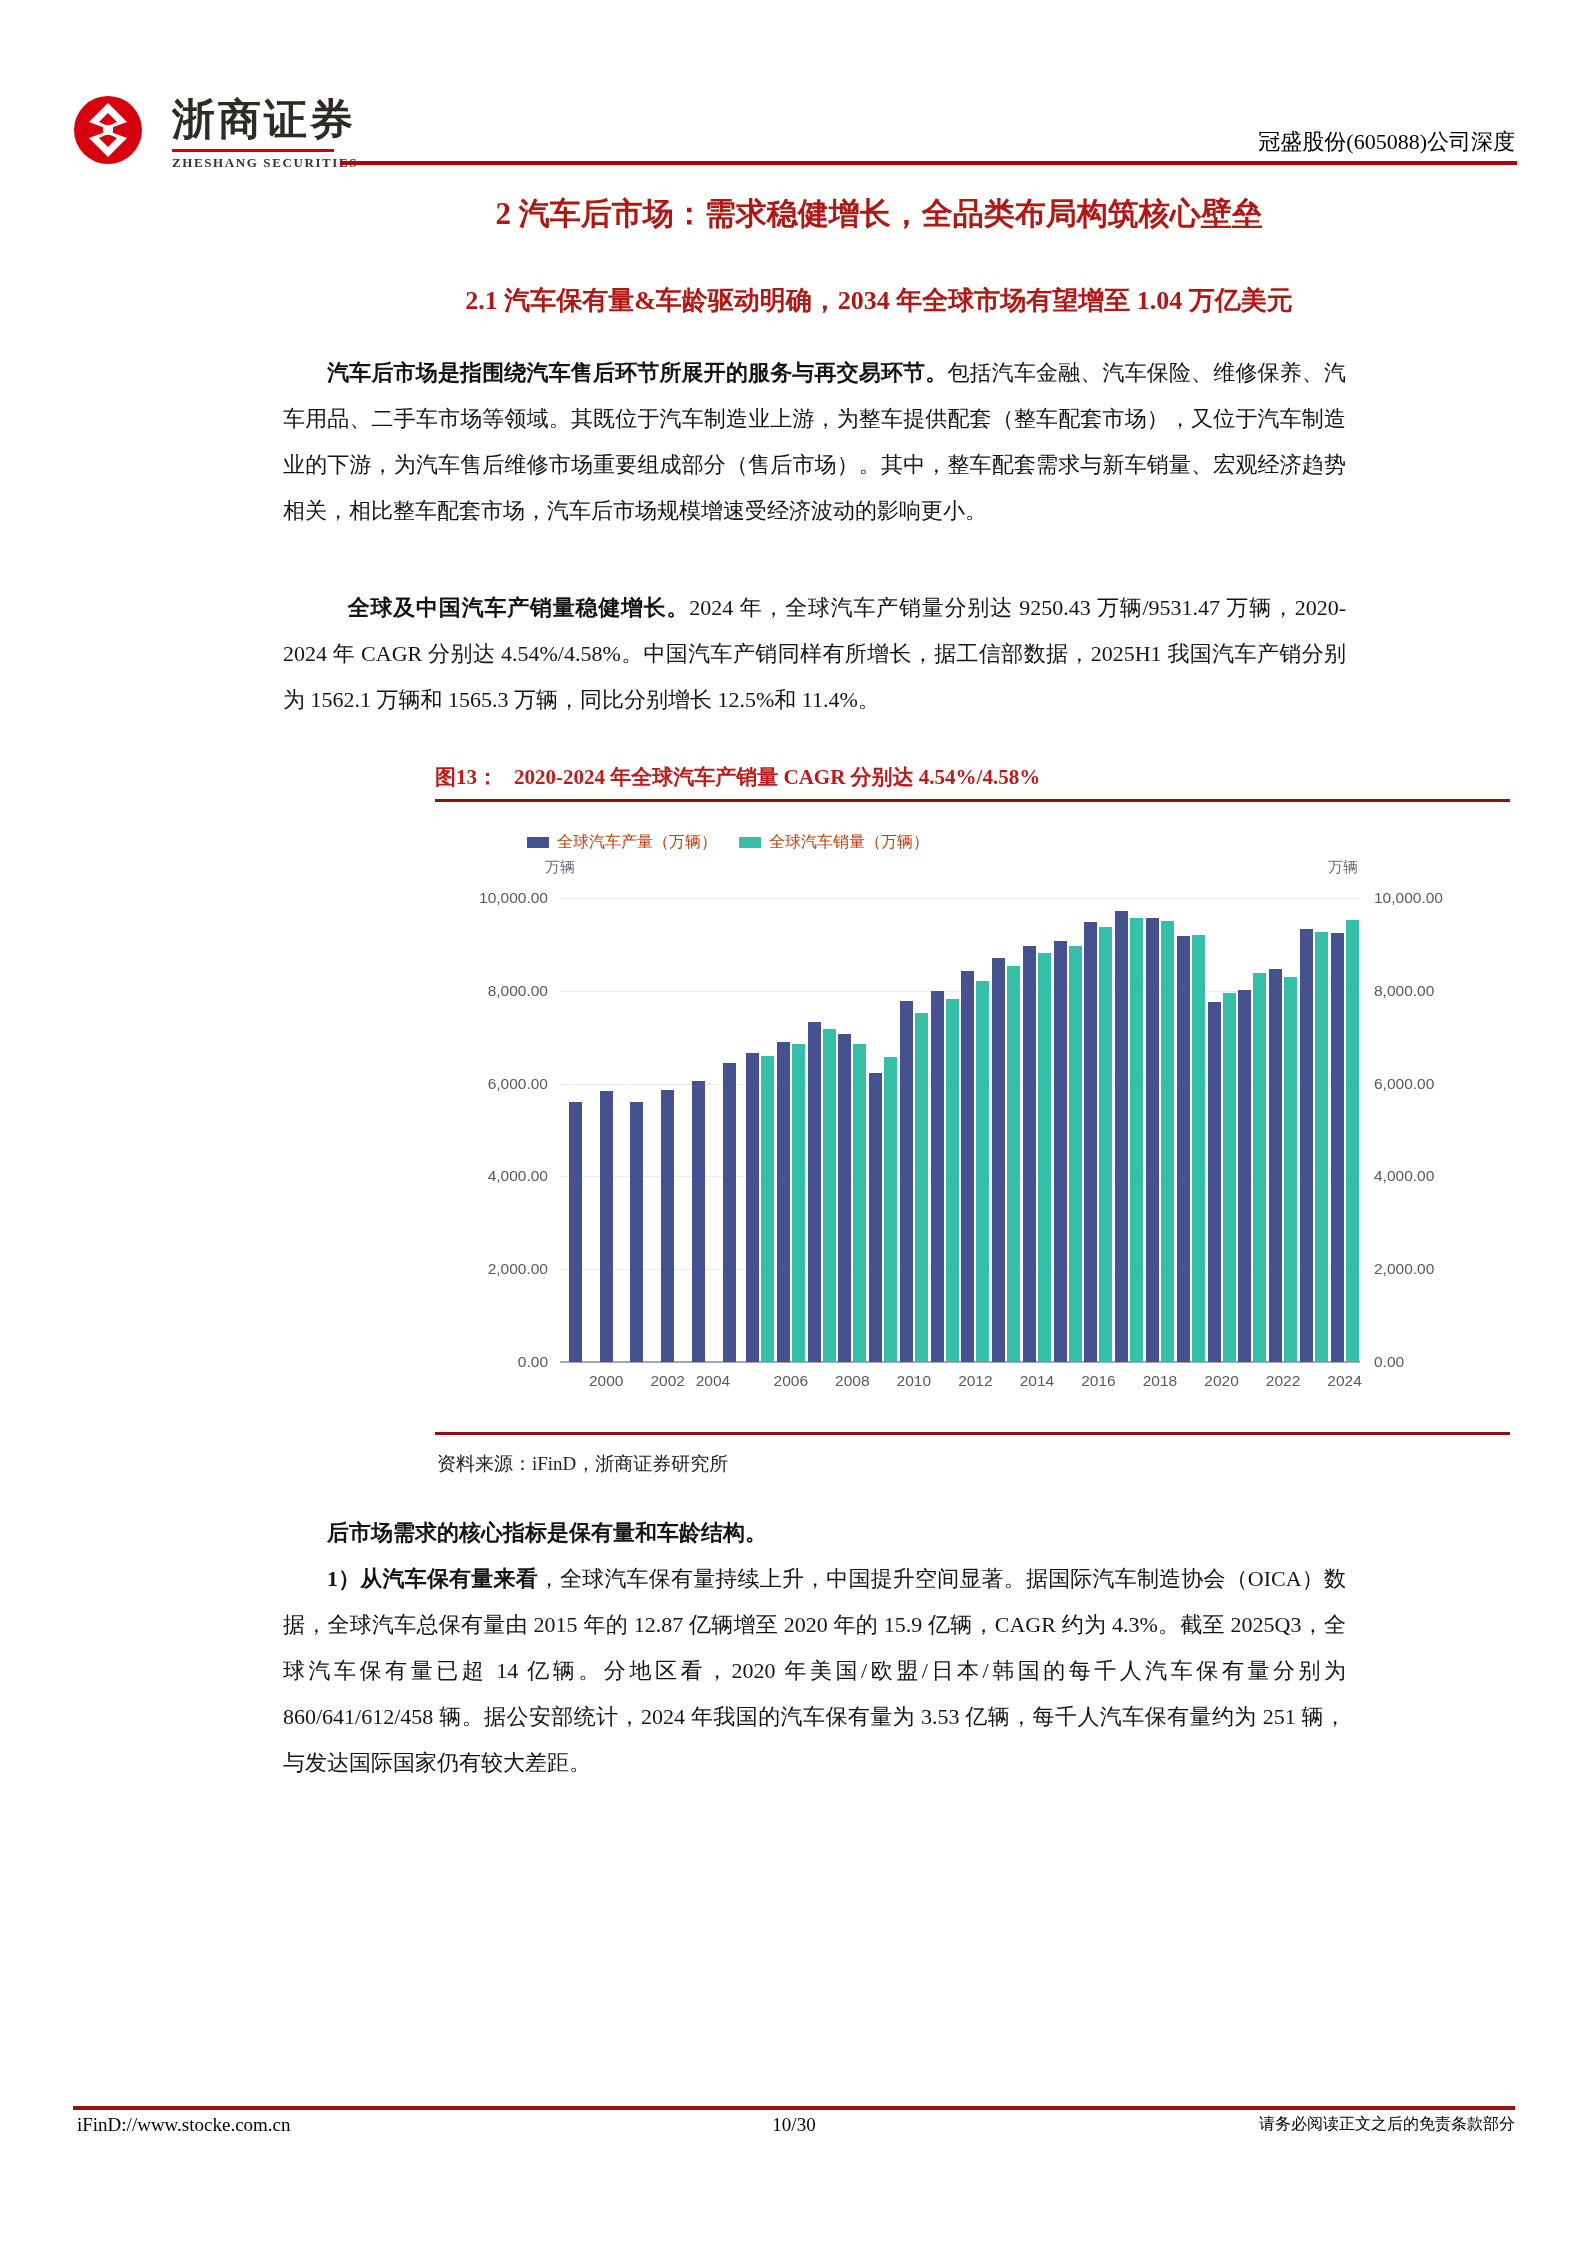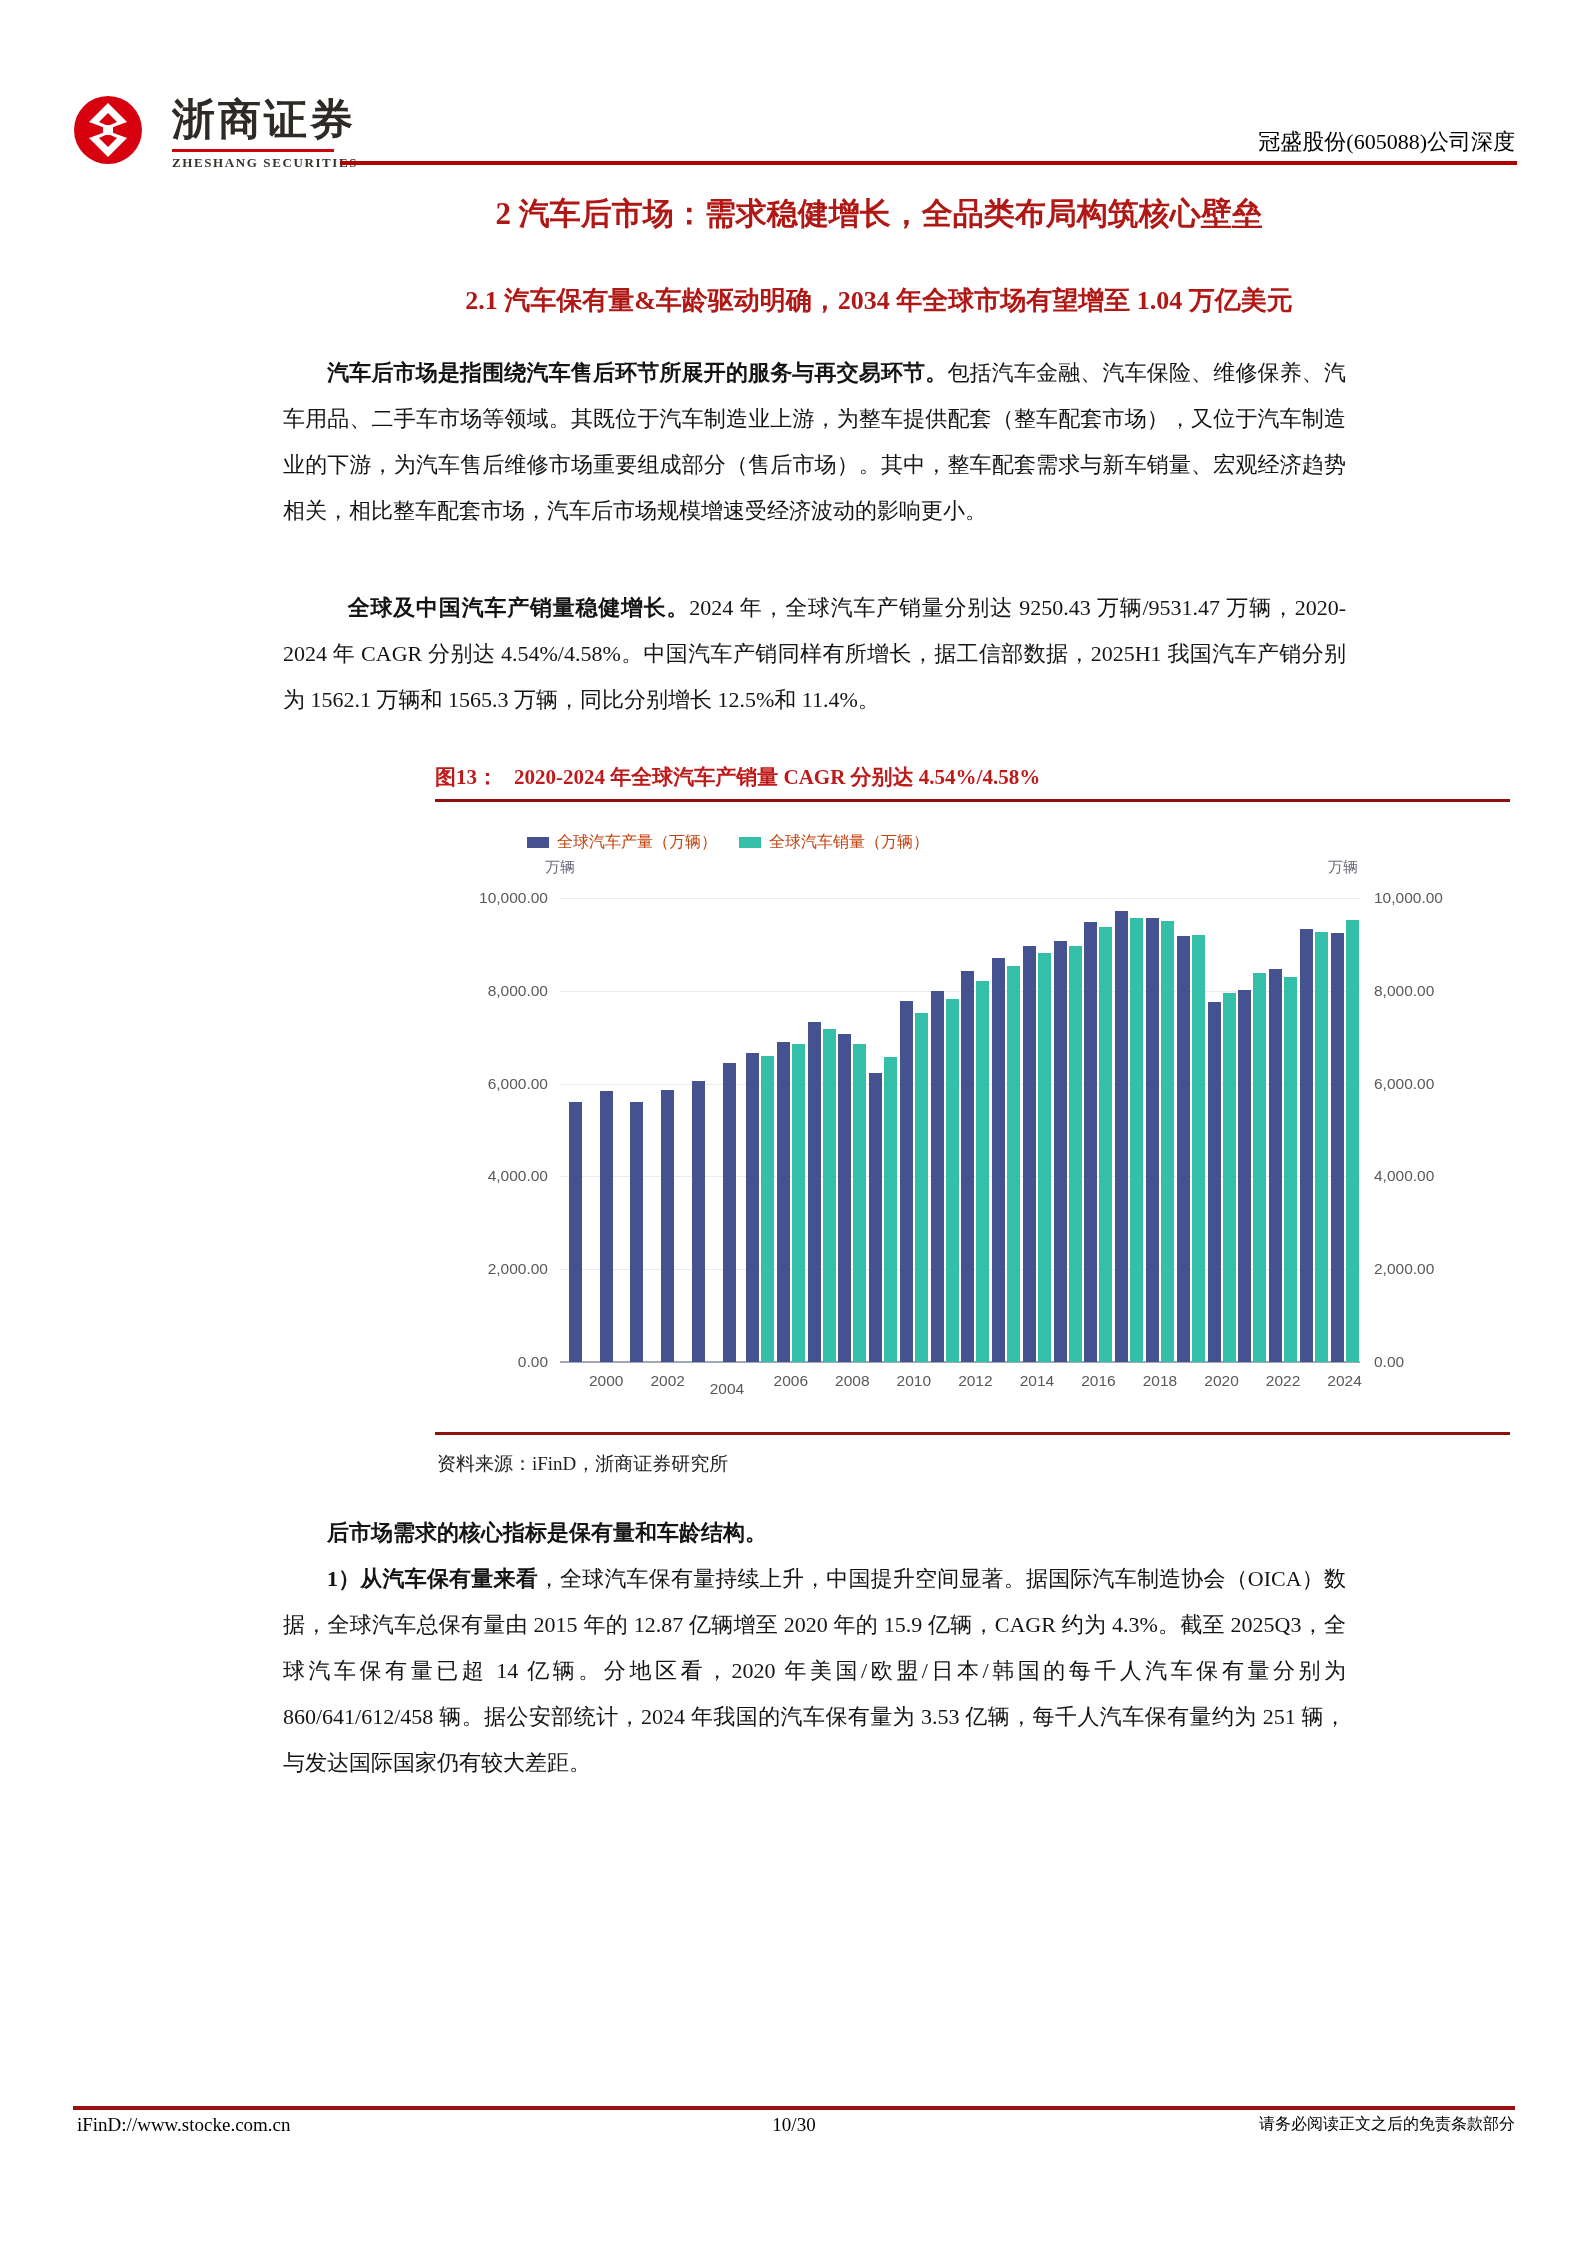--- a/index.html
+++ b/index.html
@@ -111,21 +111,21 @@
       <div class="ylab" style="left: 5px; top: 79px;">10,000.00</div>
       <div class="ylab-r" style="left: 939px; top: 79px;">10,000.00</div>
       <div class="bar" style="left: 133.885px; top: 292.16px; width: 13px; height: 259.84px; background: rgb(70, 81, 143);"></div>
       <div class="bar" style="left: 164.654px; top: 281.024px; width: 13px; height: 270.976px; background: rgb(70, 81, 143);"></div>
       <div class="xlab" style="left: 139.154px; top: 562px;">2000</div>
       <div class="bar" style="left: 195.423px; top: 292.16px; width: 13px; height: 259.84px; background: rgb(70, 81, 143);"></div>
       <div class="bar" style="left: 226.192px; top: 279.632px; width: 13px; height: 272.368px; background: rgb(70, 81, 143);"></div>
       <div class="xlab" style="left: 200.692px; top: 562px;">2002</div>
       <div class="bar" style="left: 256.962px; top: 270.816px; width: 13px; height: 281.184px; background: rgb(70, 81, 143);"></div>
       <div class="bar" style="left: 287.731px; top: 252.72px; width: 13px; height: 299.28px; background: rgb(70, 81, 143);"></div>
-      <div class="xlab" style="left: 260px; top: 562px; margin-top: 8px;">2004</div>
+      <div class="xlab" style="left: 246px; top: 562px;">2004</div>
       <div class="bar" style="left: 311px; top: 243.44px; width: 13px; height: 308.56px; background: rgb(70, 81, 143);"></div>
       <div class="bar" style="left: 326px; top: 245.76px; width: 13px; height: 306.24px; background: rgb(53, 191, 169);"></div>
       <div class="bar" style="left: 341.769px; top: 231.84px; width: 13px; height: 320.16px; background: rgb(70, 81, 143);"></div>
       <div class="bar" style="left: 356.769px; top: 233.696px; width: 13px; height: 318.304px; background: rgb(53, 191, 169);"></div>
       <div class="xlab" style="left: 323.769px; top: 562px;">2006</div>
       <div class="bar" style="left: 372.538px; top: 211.888px; width: 13px; height: 340.112px; background: rgb(70, 81, 143);"></div>
       <div class="bar" style="left: 387.538px; top: 219.312px; width: 13px; height: 332.688px; background: rgb(53, 191, 169);"></div>
       <div class="bar" style="left: 403.308px; top: 223.952px; width: 13px; height: 328.048px; background: rgb(70, 81, 143);"></div>
       <div class="bar" style="left: 418.308px; top: 233.696px; width: 13px; height: 318.304px; background: rgb(53, 191, 169);"></div>
       <div class="xlab" style="left: 385.308px; top: 562px;">2008</div>

